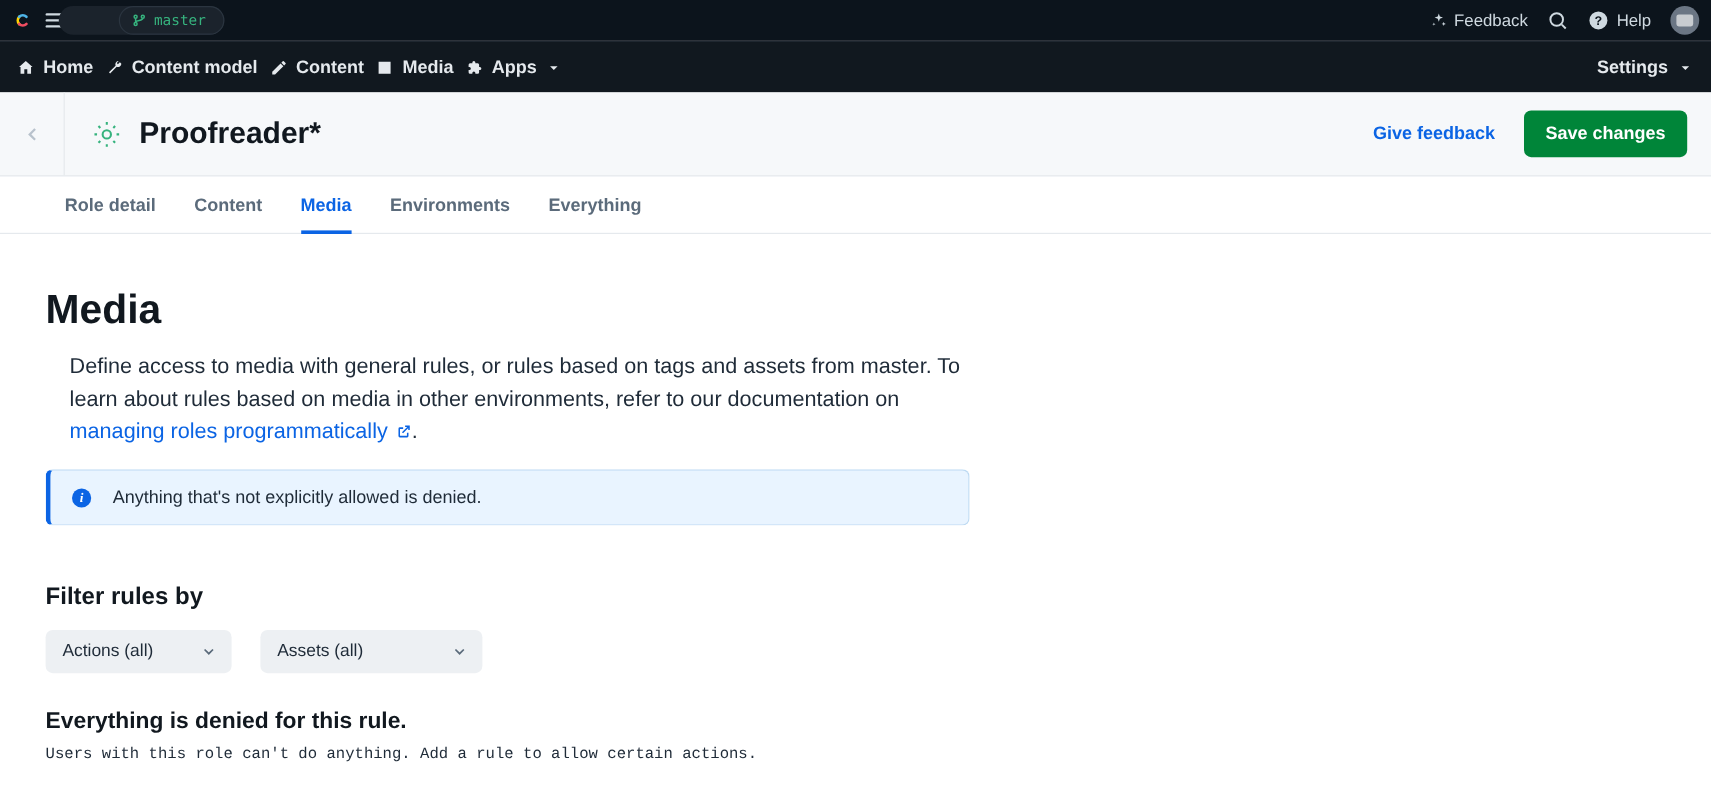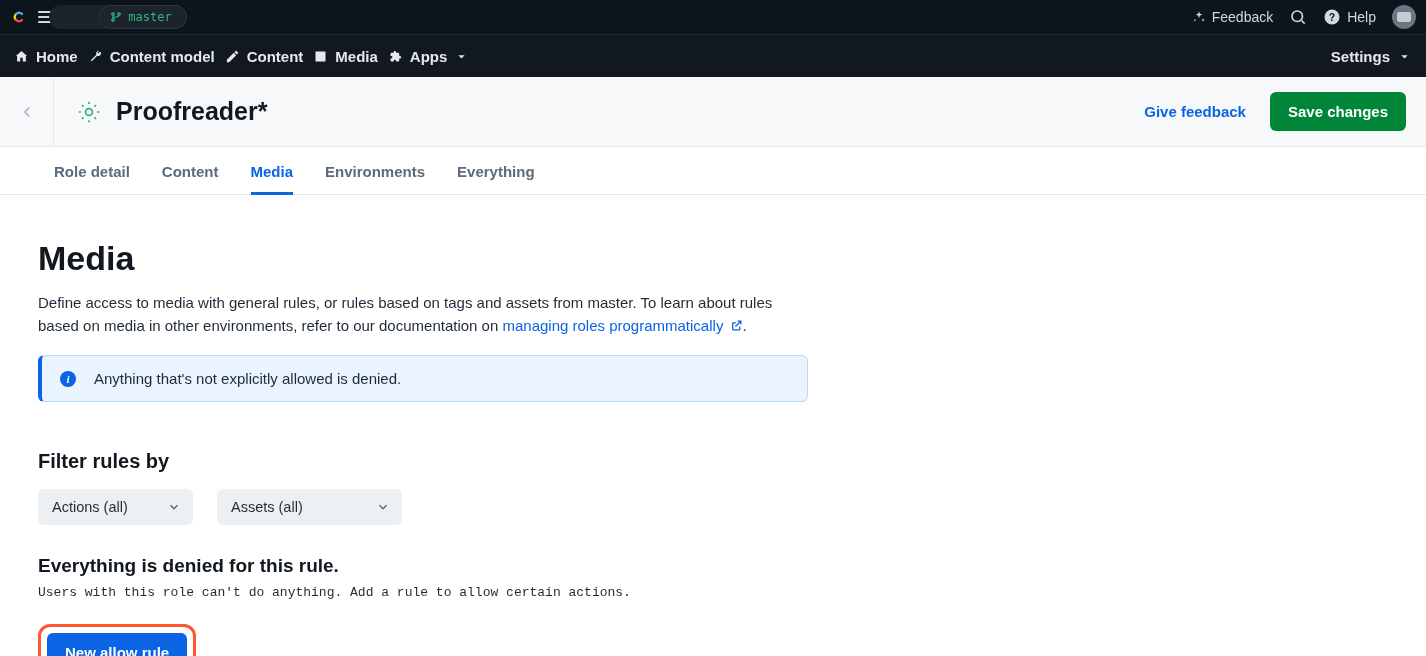--- a/index.html
+++ b/index.html
@@ -37,21 +37,21 @@
 .btn-green { background: #008539; color: #fff; border: none; padding: 11px 18px; border-radius: 6px; font-size: 15px; font-weight: 600; cursor: pointer; }
 
 
 .tabs { height: 48px; border-bottom: 1px solid #e5e9ed; display: flex; align-items: stretch; gap: 32px; padding: 0 54px; }
 .tab { display: flex; align-items: center; color: #5b6b7b; font-size: 15px; font-weight: 700; cursor: pointer; border-bottom: 3px solid transparent; margin-bottom: -1px; padding-top: 3px; }
 .tab.active { color: #0b64e4; border-bottom-color: #0b64e4; }
 
 
 .content { padding: 44px 0 0 38px; max-width: 820px; }
 .content h2 { font-size: 34px; font-weight: 700; color: #11181f; margin-bottom: 14px; }
-.content p.desc { font-size: 15px; color: #1f2b38; line-height: 1.5; margin-bottom: 18px; max-width: 770px; }
+.content p.desc { font-size: 18px; color: #1f2b38; line-height: 1.5; margin-bottom: 18px; max-width: 770px; margin-left: 20px; }
 .content p.desc a { color: #0b64e4; text-decoration: none; }
 .ext-icon { display: inline-block; width: 13px; height: 13px; margin-left: 2px; vertical-align: -1px; }
 
 .info-box { background: #e9f4ff; border: 1px solid #bcd9f2; border-left: 4px solid #0b64e4; border-radius: 6px; padding: 14px 18px; display: flex; align-items: center; gap: 18px; max-width: 770px; margin-bottom: 48px; }
 .info-icon { width: 16px; height: 16px; background: #0b64e4; border-radius: 50%; color: #fff; display: flex; align-items: center; justify-content: center; font-size: 11px; font-weight: 700; font-style: italic; flex-shrink: 0; font-family: Georgia, serif; }
 .info-box span { font-size: 15px; color: #1f2b38; }
 
 .filter-label { font-size: 20px; font-weight: 700; color: #11181f; margin-bottom: 16px; }
 .filter-row { display: flex; gap: 24px; margin-bottom: 30px; }
 .select-pill { background: #edf0f3; border: none; border-radius: 6px; padding: 10px 38px 10px 14px; font-size: 14.5px; color: #1f2b38; position: relative; cursor: pointer; min-width: 155px; text-align: left; }

